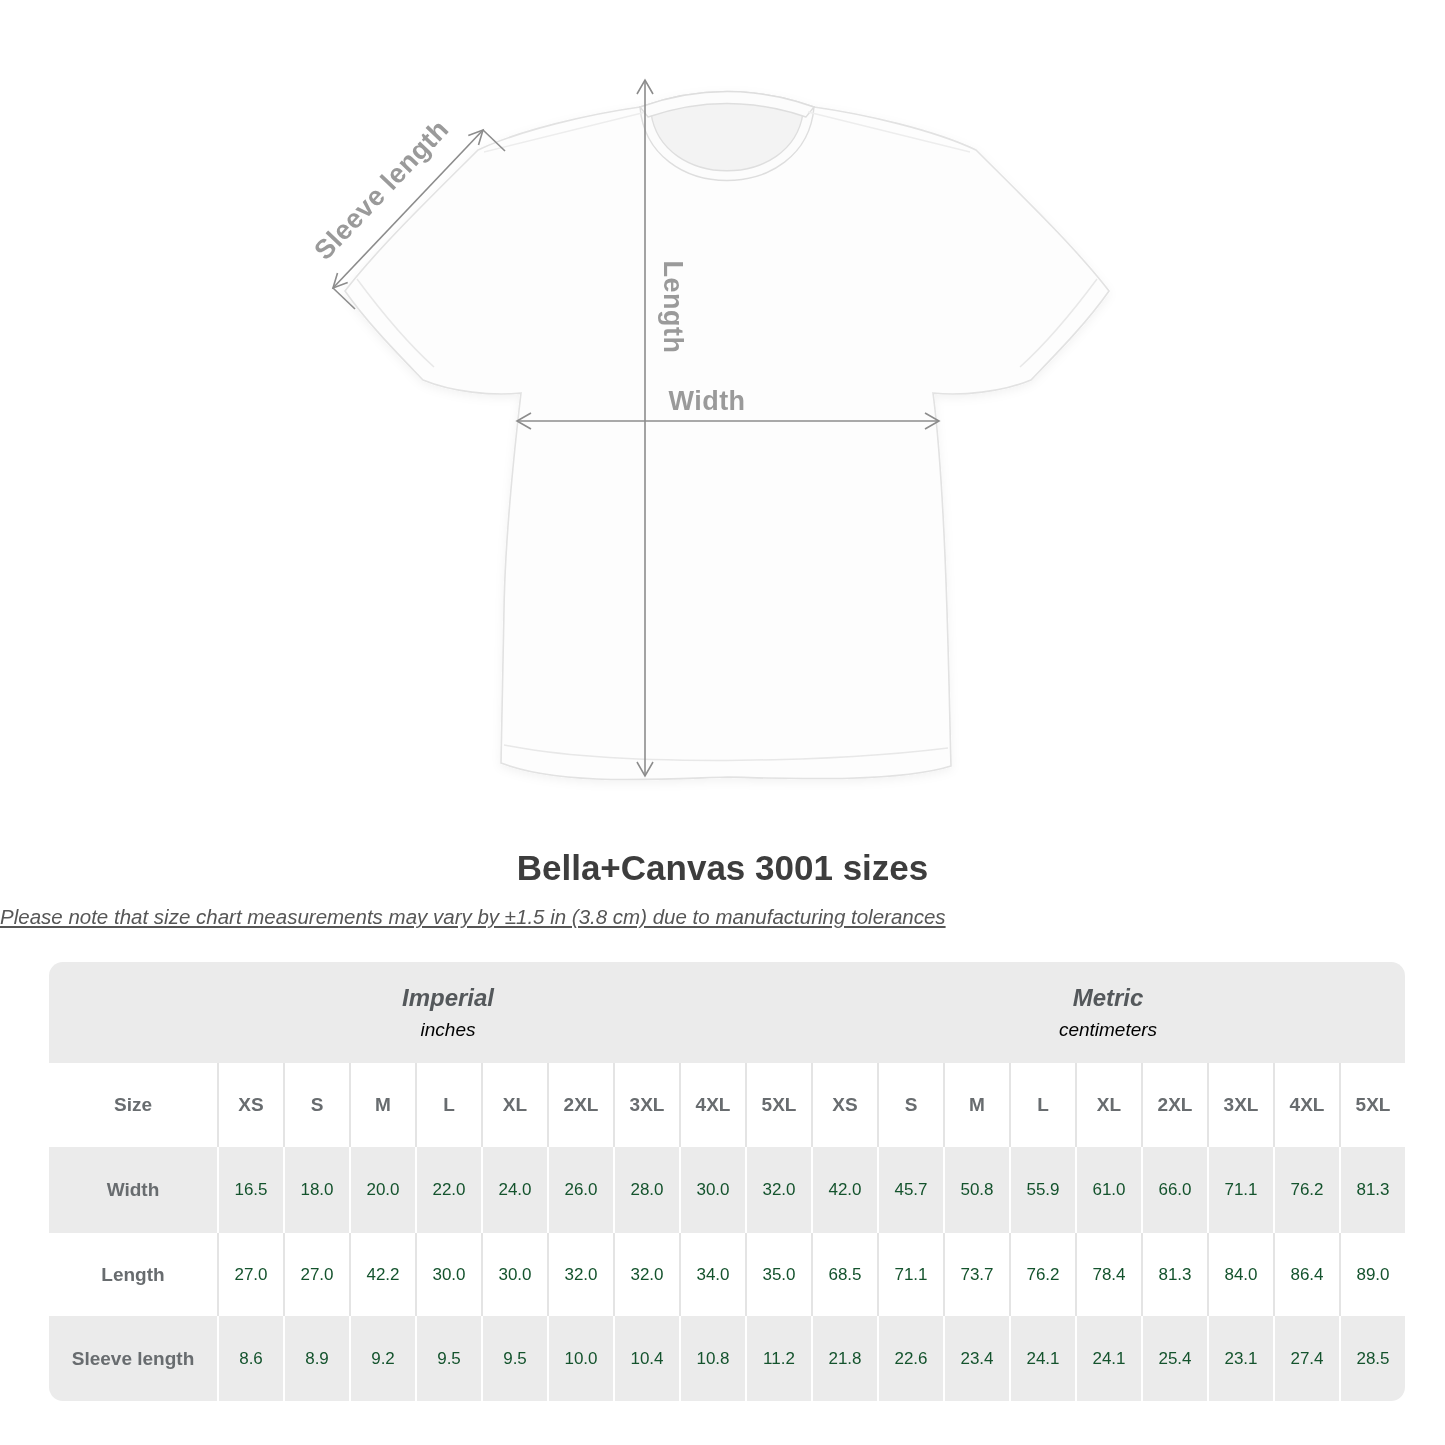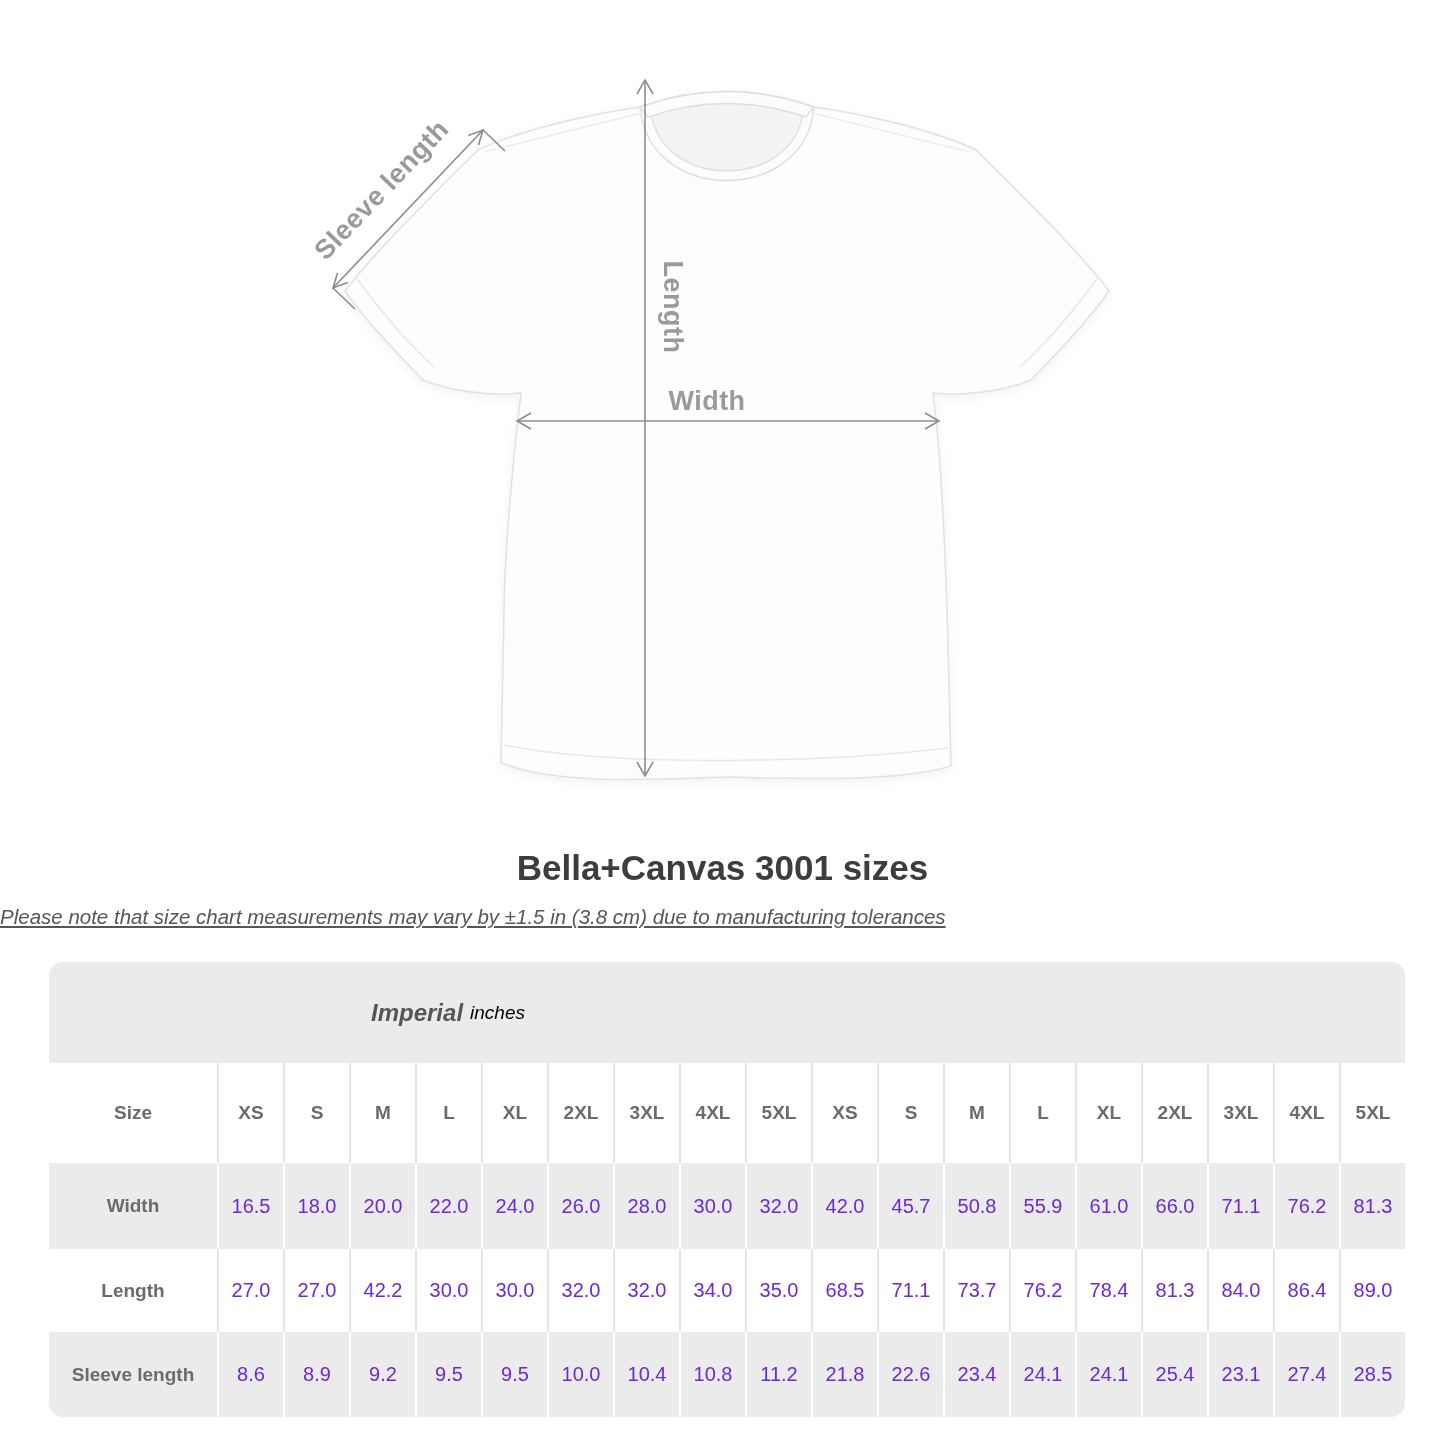--- a/index.html
+++ b/index.html
@@ -20,36 +20,36 @@
   }
   .size-note {
     position: absolute; top: 905px; left: 0; width: 100%;
     text-align: left; font-style: italic; font-size: 20.5px; color: #565656; text-decoration: underline;
   }
   .size-table {
     position: absolute; left: 49px; top: 962px; width: 1356px;
     border-radius: 14px; overflow: hidden; background: #ffffff;
   }
   .thead { display: grid; grid-template-columns: 762px 594px; background: #ebebeb; height: 101px; }
-  .group { display: flex; flex-direction: row; justify-content: center; align-items: center; gap: 7px; }
+  .group { display: flex; flex-direction: column; justify-content: center; align-items: center; gap: 7px; }
   .group.imperial { padding-left: 36px; }
   .g-title { font-size: 24px; font-weight: bold; font-style: italic; color: #54585b; }
   .g-sub { font-size: 19px; font-style: italic; color: #000000; }
   .trow { display: grid; grid-template-columns: 168px repeat(18, 66px); }
   .trow.white { background: #ffffff; }
   .trow.gray { background: #ebebeb; }
-  .trow.h84 { height: 100px; }
+  .trow.h84 { height: 84px; }
   .trow.h86 { height: 86px; }
   .trow.h83 { height: 83px; }
   .trow.h85 { height: 85px; }
   .c { display: flex; align-items: center; justify-content: center; }
   .trow.white > .c + .c { border-left: 2px solid #e4e4e4; }
   .trow.gray  > .c + .c { border-left: 2px solid #ffffff; }
   .lbl, .sz { font-weight: bold; font-size: 19px; color: #686c6f; }
-  .v { font-size: 20px; color: #6d28d9; }
+  .v { font-size: 17px; color: #14532d; }
 </style>
 </head>
 <body>
 
 <div class="page">
 
   <svg class="diagram" width="1445" height="830" viewBox="0 0 1445 830">
     <defs>
       <filter id="soft" x="-20%" y="-20%" width="140%" height="140%">
         <feDropShadow dx="0" dy="3" stdDeviation="5" flood-color="#000000" flood-opacity="0.05"></feDropShadow>
@@ -113,20 +113,24 @@
 
   <div class="page-title">Bella+Canvas 3001 sizes</div>
   <div class="size-note">Please note that size chart measurements may vary by ±1.5 in (3.8 cm) due to manufacturing tolerances</div>
 
   <div class="size-table">
 
     <div class="thead">
       <div class="group imperial">
         <div class="g-title">Imperial</div>
         <div class="g-sub">inches</div>
+      </div>
+      <div class="group metric">
+        <div class="g-title">Metric</div>
+        <div class="g-sub">centimeters</div>
       </div>
     </div>
 
     <div class="trow white h84">
       <div class="c lbl">Size</div>
       <div class="c sz">XS</div>
       <div class="c sz">S</div>
       <div class="c sz">M</div>
       <div class="c sz">L</div>
       <div class="c sz">XL</div>

